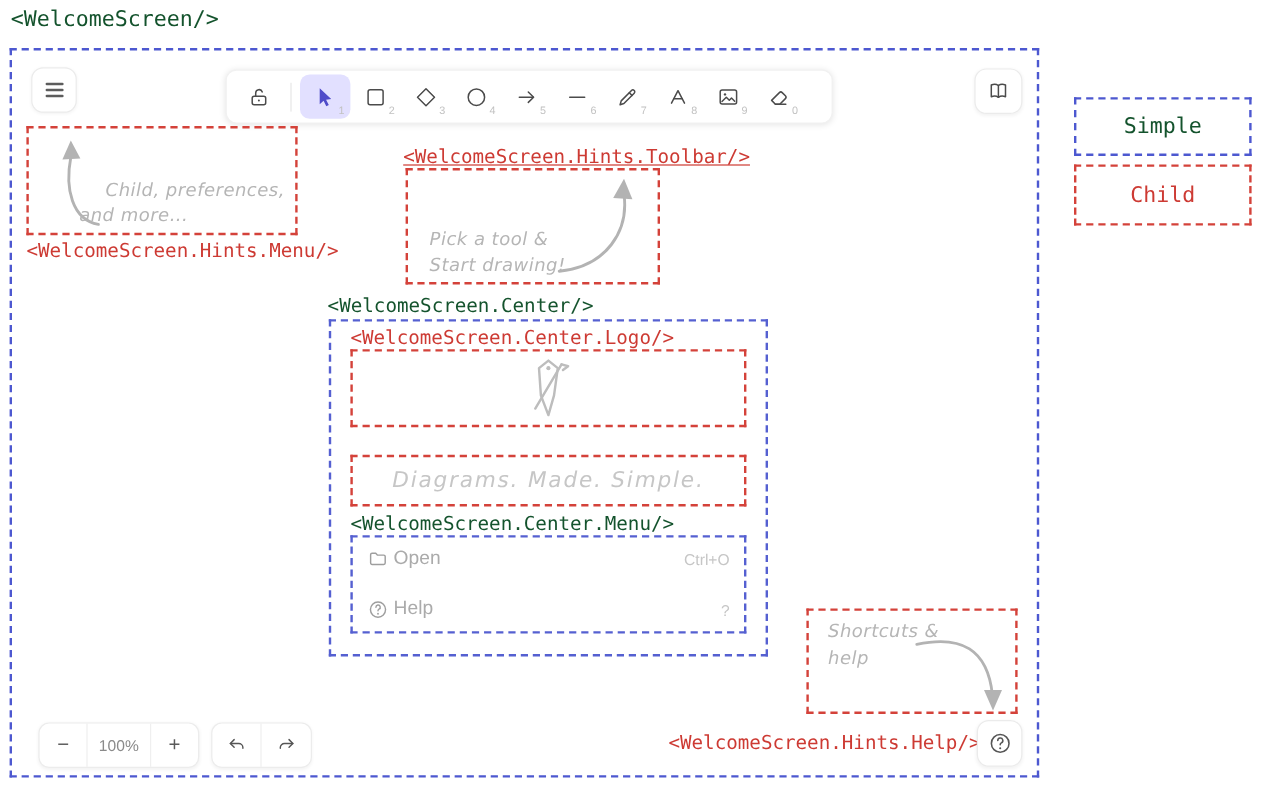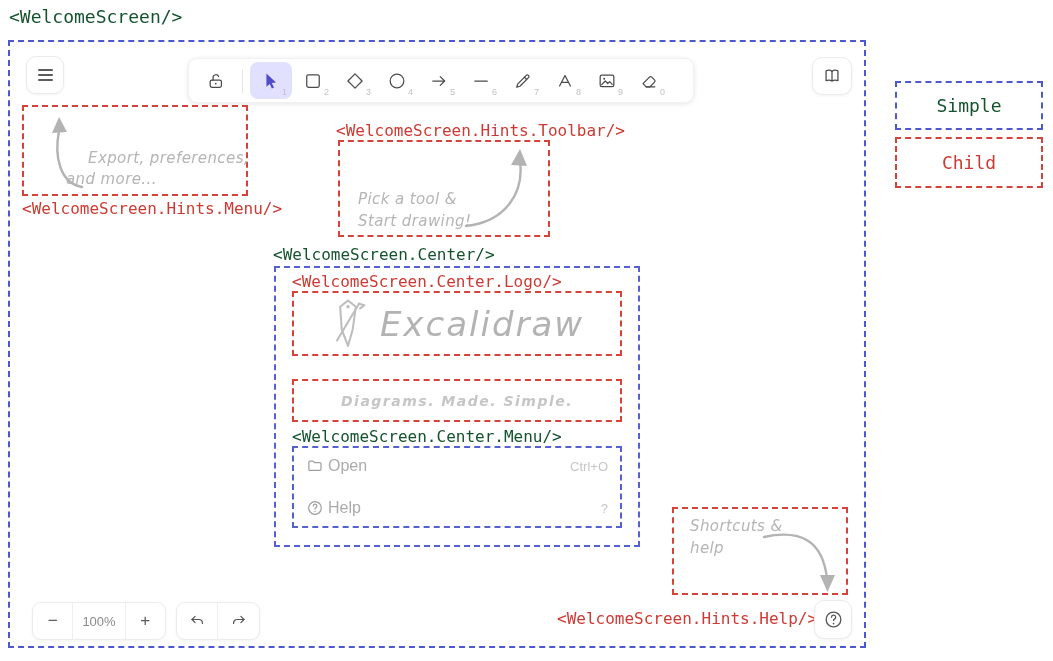--- a/index.html
+++ b/index.html
@@ -52,21 +52,21 @@
   .tbtn svg { width:20px; height:20px; }
   .icon-stroke { stroke:#4b4b4b; fill:none; stroke-width:1.5; stroke-linecap:round; stroke-linejoin:round; }
 
   
   .hint-box { position:absolute; border:2px dashed #d4423a; }
   .hint-menu-box    { left:12px;  top:63px;  width:226px; height:91px; }
   .hint-toolbar-box { left:328px; top:98px;  width:212px; height:97px;text-align:center; }
   .hint-help-box    { left:662px; top:465px; width:176px; height:88px; }
   .hint-label { position:absolute; font-size:16px; white-space:nowrap; }
   .hint-menu-label    { left:12px;  top:157px; }
-  .hint-toolbar-label { left:326px; top:79px; }
+  .hint-toolbar-label { left:326px; top:79px;text-decoration:underline; }
   .hint-help-label    { left:547px; top:567px; }
 
   .hand {
     font-family:"DejaVu Sans","Liberation Sans",sans-serif;
     font-style:italic; color:#b5b5b5; letter-spacing:.4px; font-size:15px;
     position:absolute; white-space:nowrap;
   }
   .hint-arrow { position:absolute; }
   .hint-arrow path { stroke:#b3b3b3; stroke-width:2.4; fill:none; stroke-linecap:round; }
   .hint-arrow polygon { fill:#b3b3b3; }
@@ -88,23 +88,22 @@
     position:absolute; left:16px; top:178px; width:330px; height:82px;
     border:2px dashed #5560d1;
     display:flex; flex-direction:column; justify-content:space-between;
     padding:9px 12px;
   }
   .logo-text {
     font-style:italic; color:#b3b3b3; font-size:34px; letter-spacing:2px;
     font-family:"DejaVu Sans",sans-serif;
   }
   .heading-text {
-    font-style:italic; color:#c6c6c6; font-size:14px; letter-spacing:1.5px;
+    font-style:italic; color:#c6c6c6; font-size:18px; letter-spacing:1.5px;
     font-family:"DejaVu Sans",sans-serif;
-    font-weight:bold;
   }
   .menu-row {
     display:flex; align-items:center; gap:4px; cursor:pointer;
     color:#ababab; font-size:16px;
   }
   .menu-row svg { width:18px; height:18px; }
   .menu-row .m-ic { stroke:#9e9e9e; fill:none; stroke-width:1.6; stroke-linecap:round; stroke-linejoin:round; }
   .menu-row .shortcut { margin-left:auto; font-size:13px; color:#c6c6c6; }
 
   
@@ -233,21 +232,21 @@
       <path d="M12 6.3 C10.1 4.9 6.9 4.9 4.9 5.8 V17.6 C6.9 16.7 10.1 16.7 12 18.1 C13.9 16.7 17.1 16.7 19.1 17.6 V5.8 C17.1 4.9 13.9 4.9 12 6.3 Z"></path>
       <path d="M12 6.3 V18.1"></path>
     </svg>
   </div>
 
   <div class="hint-box hint-menu-box">
     <svg class="hint-arrow" style="left:14px;top:8px" width="55" height="78">
       <path d="M44 72 C22 68 16 42 21 16"></path>
       <polygon points="14,18 29,17 21,2"></polygon>
     </svg>
-    <span class="hand" style="left:64px;top:42px">Export, preferences,</span>
+    <span class="hand" style="left:64px;top:42px">Child, preferences,</span>
     <span class="hand" style="left:42px;top:63px">and more...</span>
   </div>
   <div class="hint-label hint-menu-label mono red-label">&lt;WelcomeScreen.Hints.Menu/&gt;</div>
 
   <div class="hint-label hint-toolbar-label mono red-label">&lt;WelcomeScreen.Hints.Toolbar/&gt;</div>
   <div class="hint-box hint-toolbar-box">
     <span class="hand" style="left:18px;top:48px">Pick a tool &amp;</span>
     <span class="hand" style="left:18px;top:70px">Start drawing!</span>
     <svg class="hint-arrow" style="left:118px;top:4px" width="85" height="88">
       <path d="M8 80 C48 76 66 46 62 16"></path>
@@ -260,21 +259,20 @@
     <div class="c-label logo-label mono red-label">&lt;WelcomeScreen.Center.Logo/&gt;</div>
     <div class="c-redbox logo-box">
       <svg width="36" height="58" viewBox="0 0 46 70">
         <g fill="none" stroke="#bdbdbd" stroke-width="2.6" stroke-linecap="round" stroke-linejoin="round">
           <path d="M23 5 L33 13 L29 42 L23 63 L15 42 L13 13 Z"></path>
           <path d="M37 9 L9 56"></path>
           <path d="M37 9 L44 11 L38.5 15"></path>
         </g>
         <circle cx="23" cy="13" r="2.2" fill="#bdbdbd"></circle>
       </svg>
-      <span class="logo-text">Excalidraw</span>
     </div>
 
     <div class="c-redbox heading-box">
       <span class="heading-text">Diagrams. Made. Simple.</span>
     </div>
 
     <div class="c-label cmenu-label mono blue-label">&lt;WelcomeScreen.Center.Menu/&gt;</div>
     <div class="cmenu-box">
       <div class="menu-row">
         <svg viewBox="0 0 24 24">

